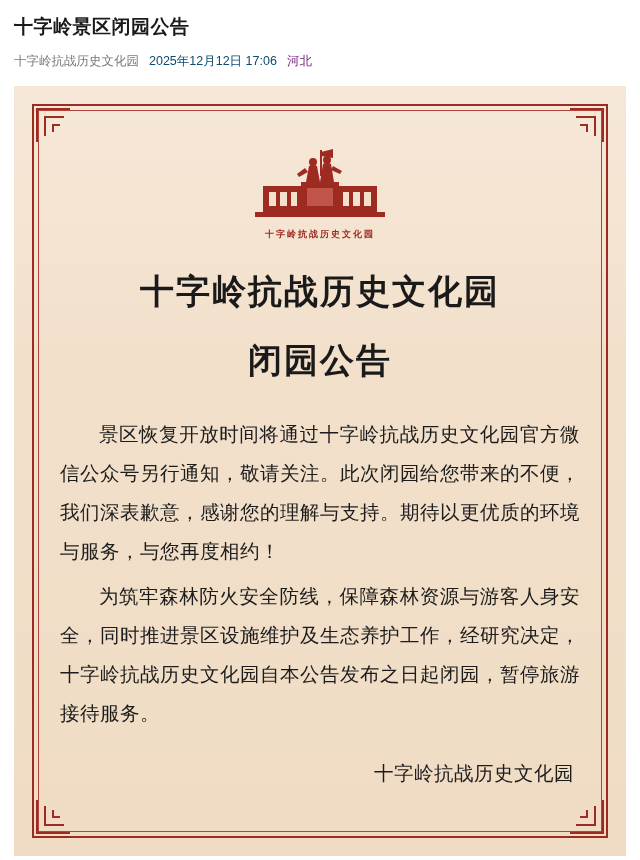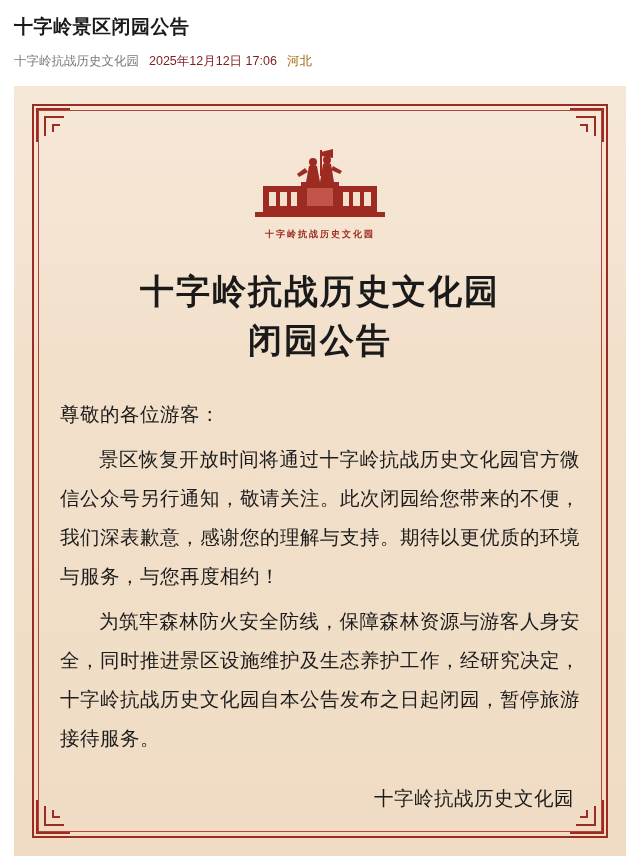--- a/index.html
+++ b/index.html
@@ -38,22 +38,22 @@
     margin-top: 12px;
     display: flex;
     align-items: center;
     font-size: 12.5px;
     color: #8a8a8a;
     gap: 10px;
   }
   .meta-source {
     color: #7a7a7a;
   }
-  .meta-time { color: #7f1d1d; }
-  .meta-region { color: #a16207; }
+  .meta-time { color: #0c4a6e; }
+  .meta-region { color: #701a75; }
 
   
   .poster-wrap {
     margin: 16px 14px 0 14px;
     width: 612px;
     height: 770px;
     background: linear-gradient(180deg, #f6e8d8 0%, #f2e0cb 35%, #f0dcc4 100%);
     position: relative;
     box-sizing: border-box;
     overflow: hidden;
@@ -130,21 +130,21 @@
   .poster-heading {
     margin-top: 26px;
     text-align: center;
     font-family: "Liberation Serif", serif;
     font-weight: bold;
     color: #1a1a1a;
     font-size: 34px;
     line-height: 1.45;
     letter-spacing: 2px;
   }
-  .poster-heading .line2 { display: block; }
+  .poster-heading .line2 { display: block; margin-top: 20px; }
 
   
   .poster-body {
     margin-top: 30px;
     font-family: "Liberation Serif", serif;
     font-size: 19.5px;
     line-height: 2.0;
     color: #1c1c1c;
     letter-spacing: 0.5px;
     text-align: justify;
@@ -246,21 +246,20 @@
         </svg>
         <div class="emblem-caption">十字岭抗战历史文化园</div>
       </div>
 
       <div class="poster-heading">
         <span class="line1">十字岭抗战历史文化园</span>
         <span class="line2">闭园公告</span>
       </div>
 
       <div class="poster-body">
-        <p>尊敬的各位游客：</p>
         <p class="indent">景区恢复开放时间将通过十字岭抗战历史文化园官方微信公众号另行通知，敬请关注。此次闭园给您带来的不便，我们深表歉意，感谢您的理解与支持。期待以更优质的环境与服务，与您再度相约！</p>
         <p class="indent">为筑牢森林防火安全防线，保障森林资源与游客人身安全，同时推进景区设施维护及生态养护工作，经研究决定，十字岭抗战历史文化园自本公告发布之日起闭园，暂停旅游接待服务。</p>
       </div>
 
       <div class="signature">
         <div>十字岭抗战历史文化园</div>
       </div>
 
     </div>
   </div>

